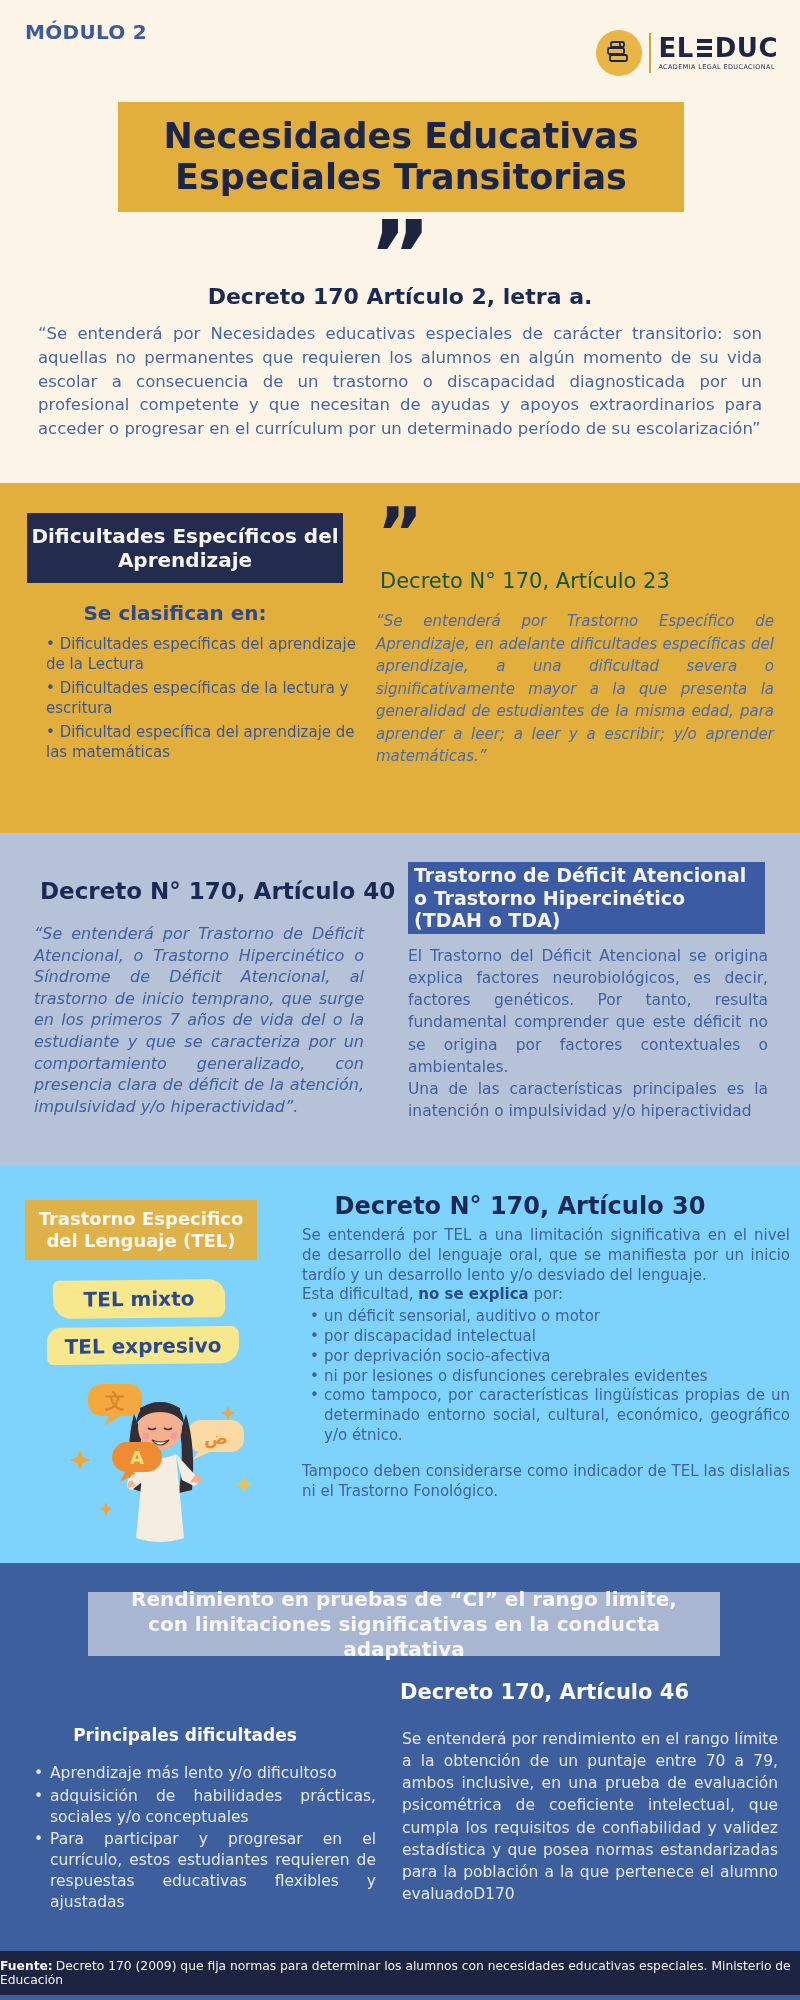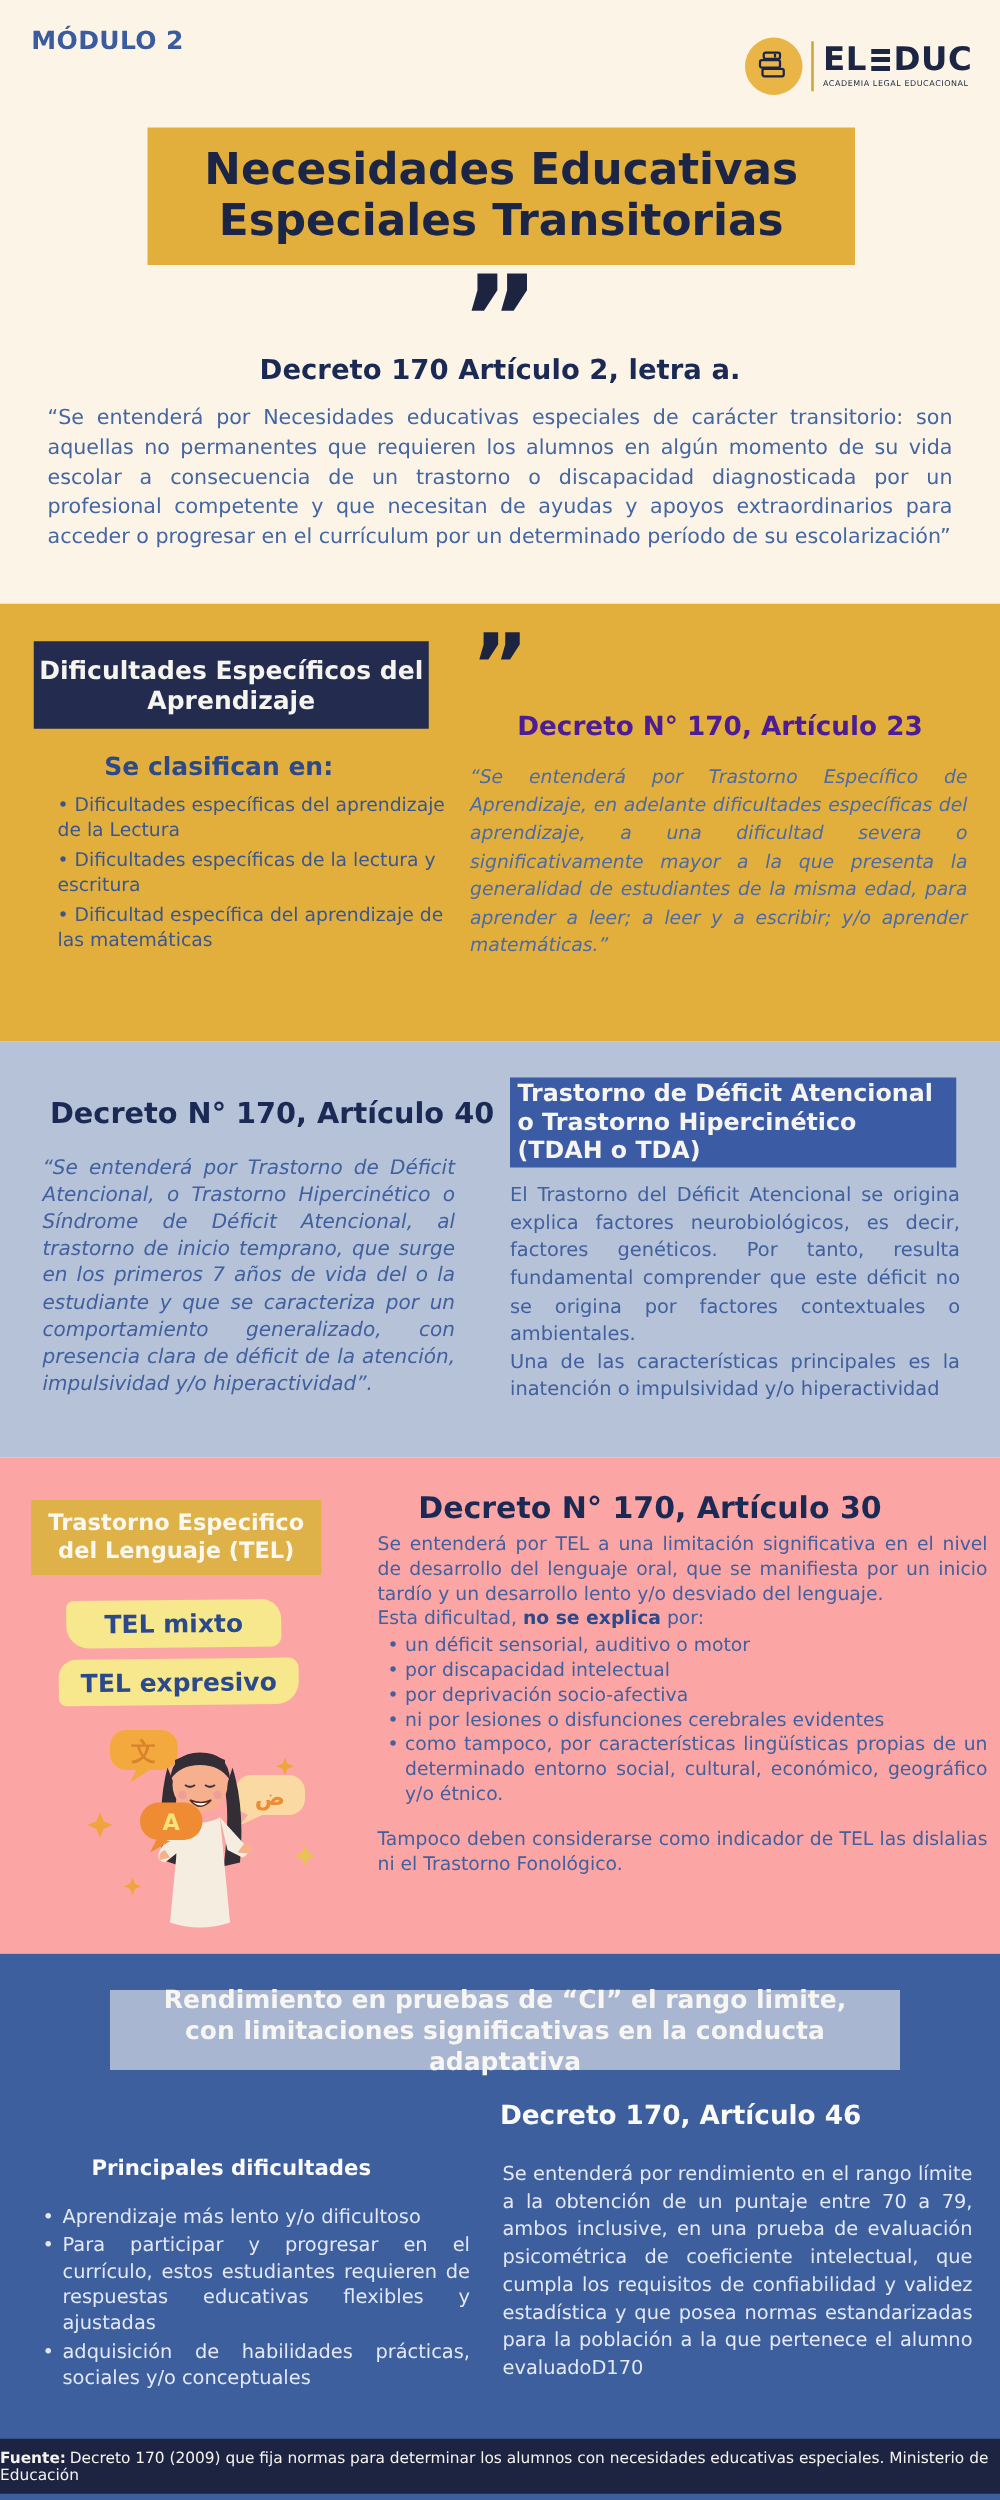--- a/index.html
+++ b/index.html
@@ -25,33 +25,33 @@
   
   .sec-yellow{position:absolute;left:0;top:483px;width:800px;height:350px;background:#e2af3d;}
   .dse-box{position:absolute;left:27px;top:30px;width:316px;height:70px;background:#232c4e;display:flex;align-items:center;justify-content:center;text-align:center;}
   .dse-box span{color:#f6f4ef;font-size:20px;line-height:1.2;font-weight:bold;}
   .clasifican{position:absolute;left:20px;top:118px;width:310px;text-align:center;font-size:20px;font-weight:bold;color:#2b4a8b;}
   .dse-list{position:absolute;left:36px;top:152px;width:320px;margin:0;padding:0;list-style:none;font-size:15px;line-height:1.33;color:#3a568f;}
   .dse-list li{padding-left:10px;margin-bottom:4px;}
   .dse-list li::before{content:"•  ";}
   .q-23{top:15px;font-size:70px;left:200px;width:400px;}
   .sec-yellow .quote-glyph{position:absolute;}
-  .a23-heading{position:absolute;left:380px;top:86px;width:392px;text-align:center;font-size:21px;font-weight:bold;color:#4c1d95;}
+  .a23-heading{position:absolute;left:380px;top:86px;width:392px;text-align:left;font-size:21px;font-weight:normal;color:#14532d;}
   .a23-text{position:absolute;left:376px;top:127px;width:398px;font-size:15px;line-height:1.5;font-style:italic;color:#4c6aa5;text-align:justify;}
 
   
   .sec-lblue{position:absolute;left:0;top:833px;width:800px;height:333px;background:#b6c2d8;}
   .a40-heading{position:absolute;left:40px;top:45px;font-size:23px;font-weight:bold;color:#1b2a55;}
   .a40-text{position:absolute;left:34px;top:90px;width:330px;font-size:16px;line-height:1.35;font-style:italic;color:#41609f;text-align:justify;}
   .tdah-box{position:absolute;left:408px;top:29px;width:357px;height:72px;background:#3b5ba5;display:flex;align-items:center;justify-content:center;text-align:left;}
   .tdah-box span{color:#f6f4ef;font-size:19px;line-height:1.2;font-weight:bold;padding:0 6px;}
   .tdah-text{position:absolute;left:408px;top:112px;width:360px;font-size:15.5px;line-height:1.43;color:#41609f;text-align:justify;}
 
   
-  .sec-tel{position:absolute;left:0;top:1166px;width:800px;height:397px;background:#fca5a5;}
+  .sec-tel{position:absolute;left:0;top:1166px;width:800px;height:397px;background:#7dd3fc;}
   .tel-box{position:absolute;left:25px;top:34px;width:232px;height:60px;background:#deb249;display:flex;align-items:center;justify-content:center;text-align:center;}
   .tel-box span{color:#fbf8ef;font-size:18px;line-height:1.2;font-weight:bold;}
   .tag{position:absolute;background:#f8e88d;display:flex;align-items:center;justify-content:center;font-size:20px;font-weight:bold;color:#2b4a8b;border-radius:6px 16px 8px 18px;transform:rotate(-.6deg);}
   .tag1{left:53px;top:114px;width:172px;height:38px;}
   .tag2{left:47px;top:161px;width:192px;height:37px;border-radius:14px 8px 18px 6px;}
   .illus{position:absolute;left:48px;top:218px;width:210px;height:172px;}
   .a30-heading{position:absolute;left:288px;top:26px;width:464px;text-align:center;font-size:24px;font-weight:bold;color:#1b2a55;}
   .a30-col{position:absolute;left:302px;top:60px;width:488px;font-size:15px;line-height:1.32;color:#41609f;}
   .a30-col p{margin:0;text-align:justify;}
   .a30-explain{margin-top:0;}
@@ -208,22 +208,22 @@
   </div>
 
   <div class="sec-dblue">
     <div class="ci-banner">
       <span>Rendimiento en pruebas de “CI” el rango limite, con limitaciones significativas en la conducta adaptativa</span>
     </div>
     <div class="a46-heading">Decreto 170, Artículo 46</div>
     <div class="principales">Principales dificultades</div>
     <ul class="ci-list">
       <li>Aprendizaje más lento y/o dificultoso</li>
+      <li>adquisición de habilidades prácticas, sociales y/o conceptuales</li>
       <li>Para participar y progresar en el currículo, estos estudiantes requieren de respuestas educativas flexibles y ajustadas</li>
-      <li>adquisición de habilidades prácticas, sociales y/o conceptuales</li>
     </ul>
     <div class="ci-body">Se entenderá por rendimiento en el rango límite a la obtención de un puntaje entre 70 a 79, ambos inclusive, en una prueba de evaluación psicométrica de coeficiente intelectual, que cumpla los requisitos de confiabilidad y validez estadística y que posea normas estandarizadas para la población a la que pertenece el alumno evaluadoD170</div>
   </div>
 
   <div class="footer-bar">
     <div class="ftxt"><b>Fuente:</b><span>Decreto 170 (2009) que fija normas para determinar los alumnos con necesidades educativas especiales. Ministerio de Educación</span></div>
   </div>
 
 </div>
 

